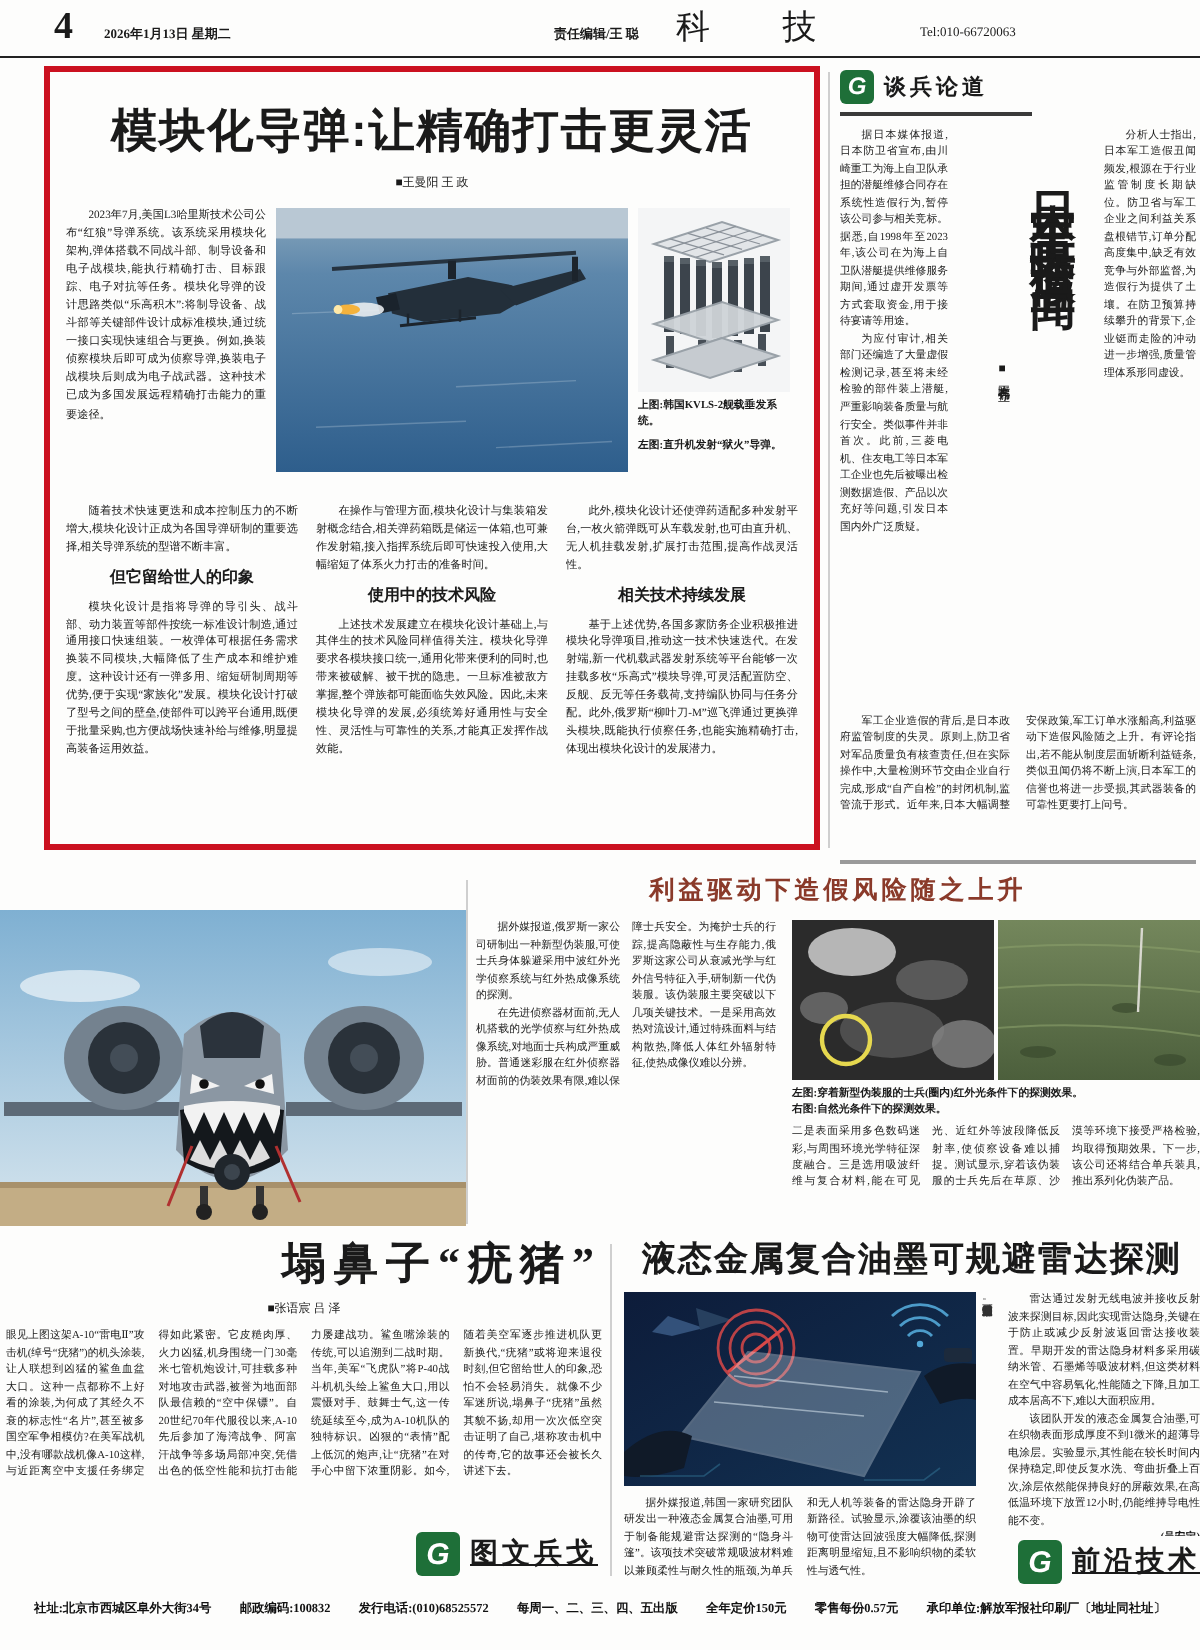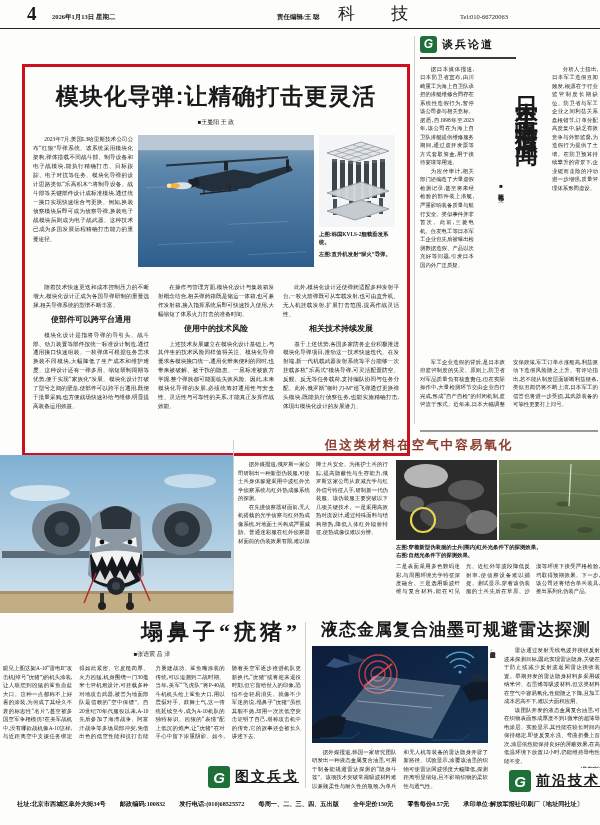--- a/index.html
+++ b/index.html
@@ -15,21 +15,21 @@
   #hdr-editor { position:absolute; left:277px; top:13px; font-size:6.5px; font-weight:bold; }
   #hdr-section { position:absolute; left:338px; top:2px; font-size:17px; font-weight:normal; letter-spacing:16px; }
   #hdr-tel { position:absolute; left:460px; top:13px; font-size:6.5px; }
   #masthead { position:absolute; right:5px; top:2px; width:92px; height:24px; background:#27693a;
               border:1px solid #14431f; color:#fff; display:flex; align-items:center; justify-content:center;
               font-size:12.5px; font-weight:bold; letter-spacing:1px; }
   #header-rule { position:absolute; top:28px; left:0; width:600px; border-top:1.5px solid #222; }
 
   
   #main-box { position:absolute; left:22px; top:33px; width:388px; height:392px;
-              border:3px solid #cb1120; padding:6px 8px; overflow:hidden;margin-top:31px; }
+              border:3px solid #cb1120; padding:6px 8px; overflow:hidden; }
   #main-headline { text-align:center; font-size:23px; font-weight:bold; letter-spacing:1px; margin-top:8px; }
   #main-byline { text-align:center; font-size:6px; margin-top:6px; }
   #main-media { display:flex; gap:5px; margin-top:8px; height:138px; }
   #main-intro { width:100px; font-size:5.6px; line-height:1.62; text-align:justify; overflow:hidden; }
   #main-intro p { text-indent:2em; }
   #heli-wrap { width:176px; height:132px; }
   #heli-wrap svg { width:100%; height:100%; display:block; }
   #grid-stack { width:78px; display:flex; flex-direction:column; }
   #grid-wrap { width:76px; height:92px; }
   #grid-wrap svg { width:100%; height:100%; display:block; }
@@ -213,21 +213,21 @@
           </svg>
         </div>
         <p class="photo-cap">上图:韩国KVLS-2舰载垂发系统。</p>
         <p class="photo-cap">左图:直升机发射“狱火”导弹。</p>
       </div>
     </div>
 
     <div id="main-body">
       <div class="mcol">
         <p>随着技术快速更迭和成本控制压力的不断增大,模块化设计正成为各国导弹研制的重要选择,相关导弹系统的型谱不断丰富。</p>
-        <div class="subhead">使部件可以跨平台通用</div>
+        <div class="subhead">但它留给世人的印象</div>
         <p>模块化设计是指将导弹的导引头、战斗部、动力装置等部件按统一标准设计制造,通过通用接口快速组装。一枚弹体可根据任务需求换装不同模块,大幅降低了生产成本和维护难度。这种设计还有一弹多用、缩短研制周期等优势,便于实现“家族化”发展。模块化设计打破了型号之间的壁垒,使部件可以跨平台通用,既便于批量采购,也方便战场快速补给与维修,明显提高装备运用效益。</p>
       </div>
       <div class="mcol">
         <p>在操作与管理方面,模块化设计与集装箱发射概念结合,相关弹药箱既是储运一体箱,也可兼作发射箱,接入指挥系统后即可快速投入使用,大幅缩短了体系火力打击的准备时间。</p>
         <div class="subhead">使用中的技术风险</div>
         <p>上述技术发展建立在模块化设计基础上,与其伴生的技术风险同样值得关注。模块化导弹要求各模块接口统一,通用化带来便利的同时,也带来被破解、被干扰的隐患。一旦标准被敌方掌握,整个弹族都可能面临失效风险。因此,未来模块化导弹的发展,必须统筹好通用性与安全性、灵活性与可靠性的关系,才能真正发挥作战效能。</p>
       </div>
       <div class="mcol">
         <p>此外,模块化设计还使弹药适配多种发射平台,一枚火箭弹既可从车载发射,也可由直升机、无人机挂载发射,扩展打击范围,提高作战灵活性。</p>
         <div class="subhead">相关技术持续发展</div>
@@ -256,21 +256,21 @@
         <p>分析人士指出,日本军工造假丑闻频发,根源在于行业监管制度长期缺位。防卫省与军工企业之间利益关系盘根错节,订单分配高度集中,缺乏有效竞争与外部监督,为造假行为提供了土壤。在防卫预算持续攀升的背景下,企业铤而走险的冲动进一步增强,质量管理体系形同虚设。</p>
       </div>
     </div>
     <div id="talk-bottom">
       <p>军工企业造假的背后,是日本政府监管制度的失灵。原则上,防卫省对军品质量负有核查责任,但在实际操作中,大量检测环节交由企业自行完成,形成“自产自检”的封闭机制,监管流于形式。近年来,日本大幅调整安保政策,军工订单水涨船高,利益驱动下造假风险随之上升。有评论指出,若不能从制度层面斩断利益链条,类似丑闻仍将不断上演,日本军工的信誉也将进一步受损,其武器装备的可靠性更要打上问号。</p>
     </div>
   </div>
   <div id="talk-rule"></div>
 
   <div id="camo">
-    <div id="camo-headline">但这类材料在空气中容易氧化</div>
+    <div id="camo-headline">利益驱动下造假风险随之上升</div>
     <div id="camo-row">
       <div id="camo-left">
         <p>据外媒报道,俄罗斯一家公司研制出一种新型伪装服,可使士兵身体躲避采用中波红外光学侦察系统与红外热成像系统的探测。</p>
         <p>在先进侦察器材面前,无人机搭载的光学侦察与红外热成像系统,对地面士兵构成严重威胁。普通迷彩服在红外侦察器材面前的伪装效果有限,难以保障士兵安全。为掩护士兵的行踪,提高隐蔽性与生存能力,俄罗斯这家公司从衰减光学与红外信号特征入手,研制新一代伪装服。该伪装服主要突破以下几项关键技术。一是采用高效热对流设计,通过特殊面料与结构散热,降低人体红外辐射特征,使热成像仪难以分辨。</p>
       </div>
       <div id="camo-right">
         <div id="camo-imgs">
           <svg viewBox="0 0 101 80">
             <rect width="101" height="80" fill="#2b2b2b"></rect>
             <ellipse cx="30" cy="16" rx="22" ry="12" fill="#cfcfcf" opacity="0.85"></ellipse>

